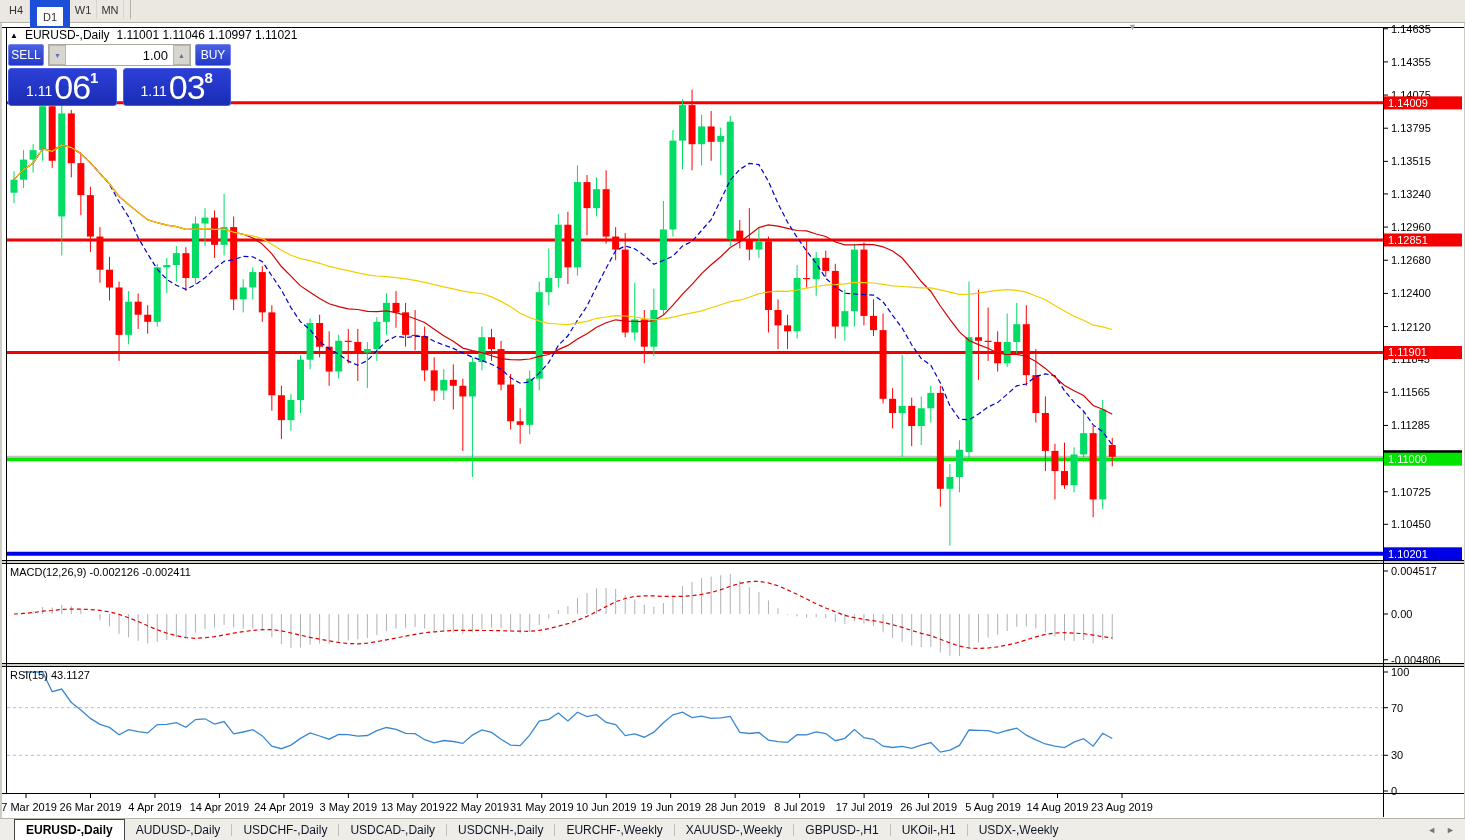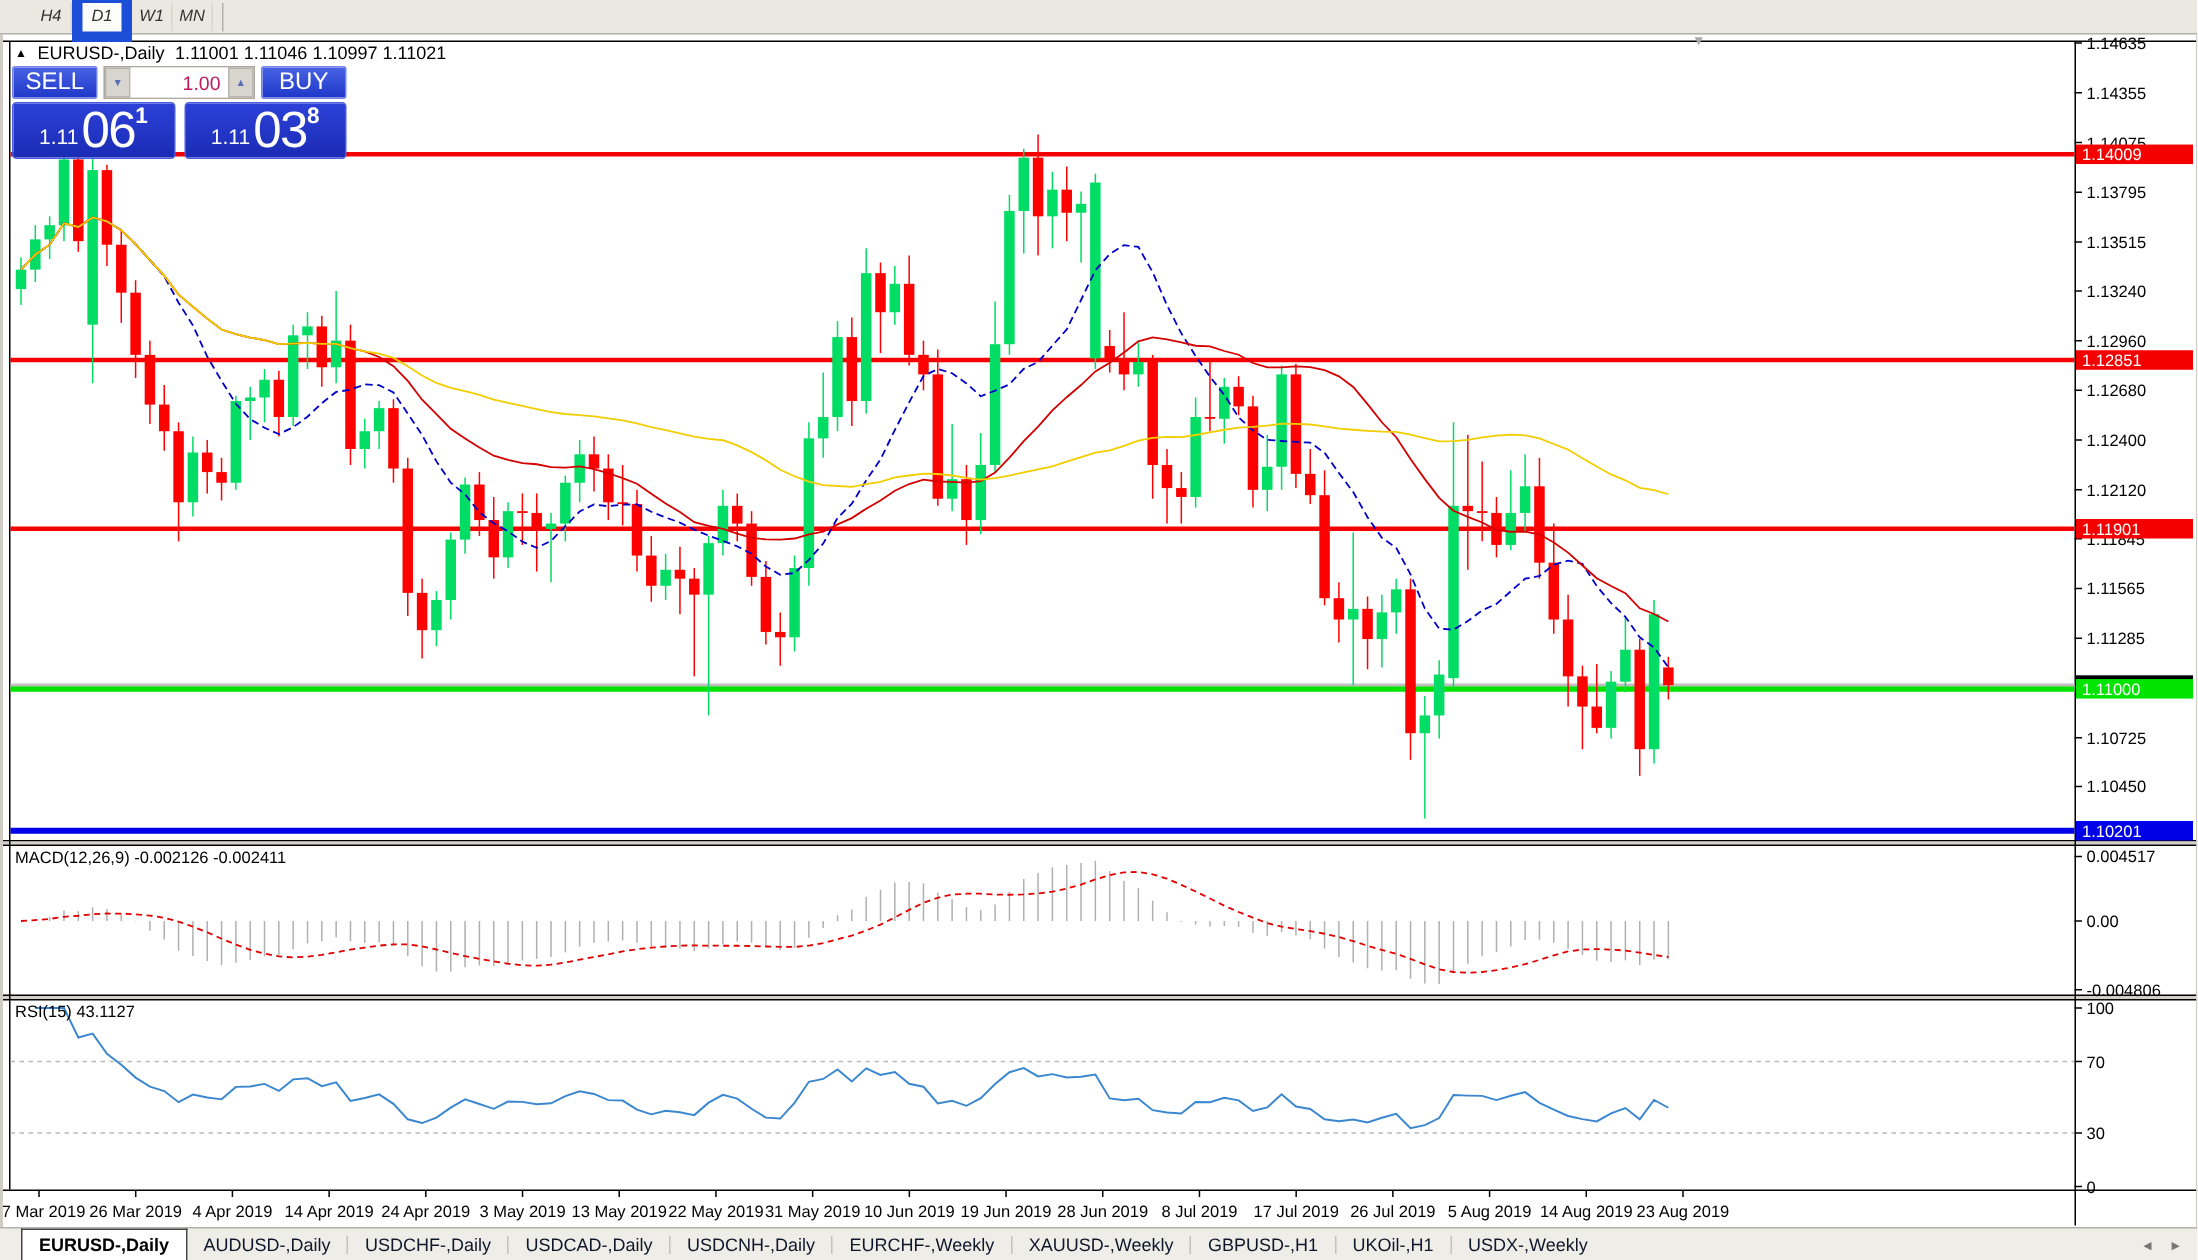--- a/index.html
+++ b/index.html
@@ -1,33 +1,33 @@
 <!DOCTYPE html>
 <html><head>
 <meta charset="utf-8">
 <style>
   html,body{margin:0;padding:0;background:#fff;font-family:"Liberation Sans",sans-serif;}
   #app{position:relative;width:1465px;height:840px;overflow:hidden;background:#fff;}
   
-  .toolbar{position:absolute;left:0;top:0;width:1465px;height:23px;background:#EBE8E1;border-bottom:1px solid #B5B2AA;display:flex;align-items:center;padding-left:21px;box-sizing:border-box;font-style:italic;}
+  .toolbar{position:absolute;left:0;top:0;width:1465px;height:23px;background:#EBE8E1;border-bottom:1px solid #B5B2AA;display:flex;padding-left:3px;box-sizing:border-box;}
   .tfbtn{min-width:26px;height:19px;display:flex;align-items:center;justify-content:center;font-size:11px;color:#333;border-right:1px solid #D8D5CE;cursor:default;}
   .tfbtn.active{background:#FCFCFB;border:7px solid #1d4ed8;}
   .tbsep{width:1px;height:19px;background:#B5B2AA;margin-left:6px;}
   
   #chart-svg{position:absolute;left:0;top:0;}
   
   .chart-title{position:absolute;left:10px;top:28px;font-size:12px;color:#000;display:flex;align-items:center;gap:7px;background:#fff;padding-right:4px;}
   .collapse{font-size:8px;color:#000;}
   
   .trade-panel{position:absolute;left:8px;top:44px;width:223px;}
   .tp-row1{display:flex;height:22px;}
-  .sell-btn,.buy-btn{width:57px;background:linear-gradient(#4862E4,#2038C8);color:#fff;font-size:16px;display:flex;align-items:center;justify-content:center;border:1px solid #7484EC;border-radius:2px;box-sizing:border-box;}
+  .sell-btn,.buy-btn{width:36px;background:linear-gradient(#4862E4,#2038C8);color:#fff;font-size:12px;display:flex;align-items:center;justify-content:center;border:1px solid #7484EC;border-radius:2px;box-sizing:border-box;}
   .vol-group{flex:1;display:flex;background:#E4E1DA;border:1px solid #ABA8A0;margin:0 4px;box-sizing:border-box;}
   .spin{width:17px;display:flex;align-items:center;justify-content:center;color:#5A6FB8;font-size:7px;background:#D8D5CE;border:1px solid #B8B5AE;box-sizing:border-box;}
-  .vol-input{flex:1;background:#fff;font-size:13px;color:#be185d;display:flex;align-items:center;justify-content:flex-end;padding-right:5px;}
+  .vol-input{flex:1;background:#fff;font-size:13px;color:#000000;display:flex;align-items:center;justify-content:flex-end;padding-right:5px;}
   .tp-row2{display:flex;margin-top:2px;height:38px;gap:6px;}
   .price-box{flex:1;background:linear-gradient(#2C40D8,#1A2CB4);border:1px solid #4A5CE0;border-radius:3px;color:#fff;display:flex;align-items:flex-end;justify-content:center;padding-bottom:2px;box-sizing:border-box;}
   .p-small{font-size:14px;font-weight:normal;margin:0 2px 4px 0;}
   .p-big{font-size:34px;line-height:32px;font-weight:400;letter-spacing:-1px;}
   .p-sup{font-size:15px;font-weight:bold;margin-bottom:17px;}
   
   .ind-label{position:absolute;font-size:11px;color:#000;background:transparent;text-align:center;}
   .shift-marker{position:absolute;left:1128px;top:22px;font-size:9px;color:#A8A8A8;}
   
   .tabbar{position:absolute;left:0;top:818px;width:1465px;height:22px;background:#EFEDE8;border-top:1px solid #B5B2AA;display:flex;align-items:stretch;font-size:12px;box-sizing:border-box;}

